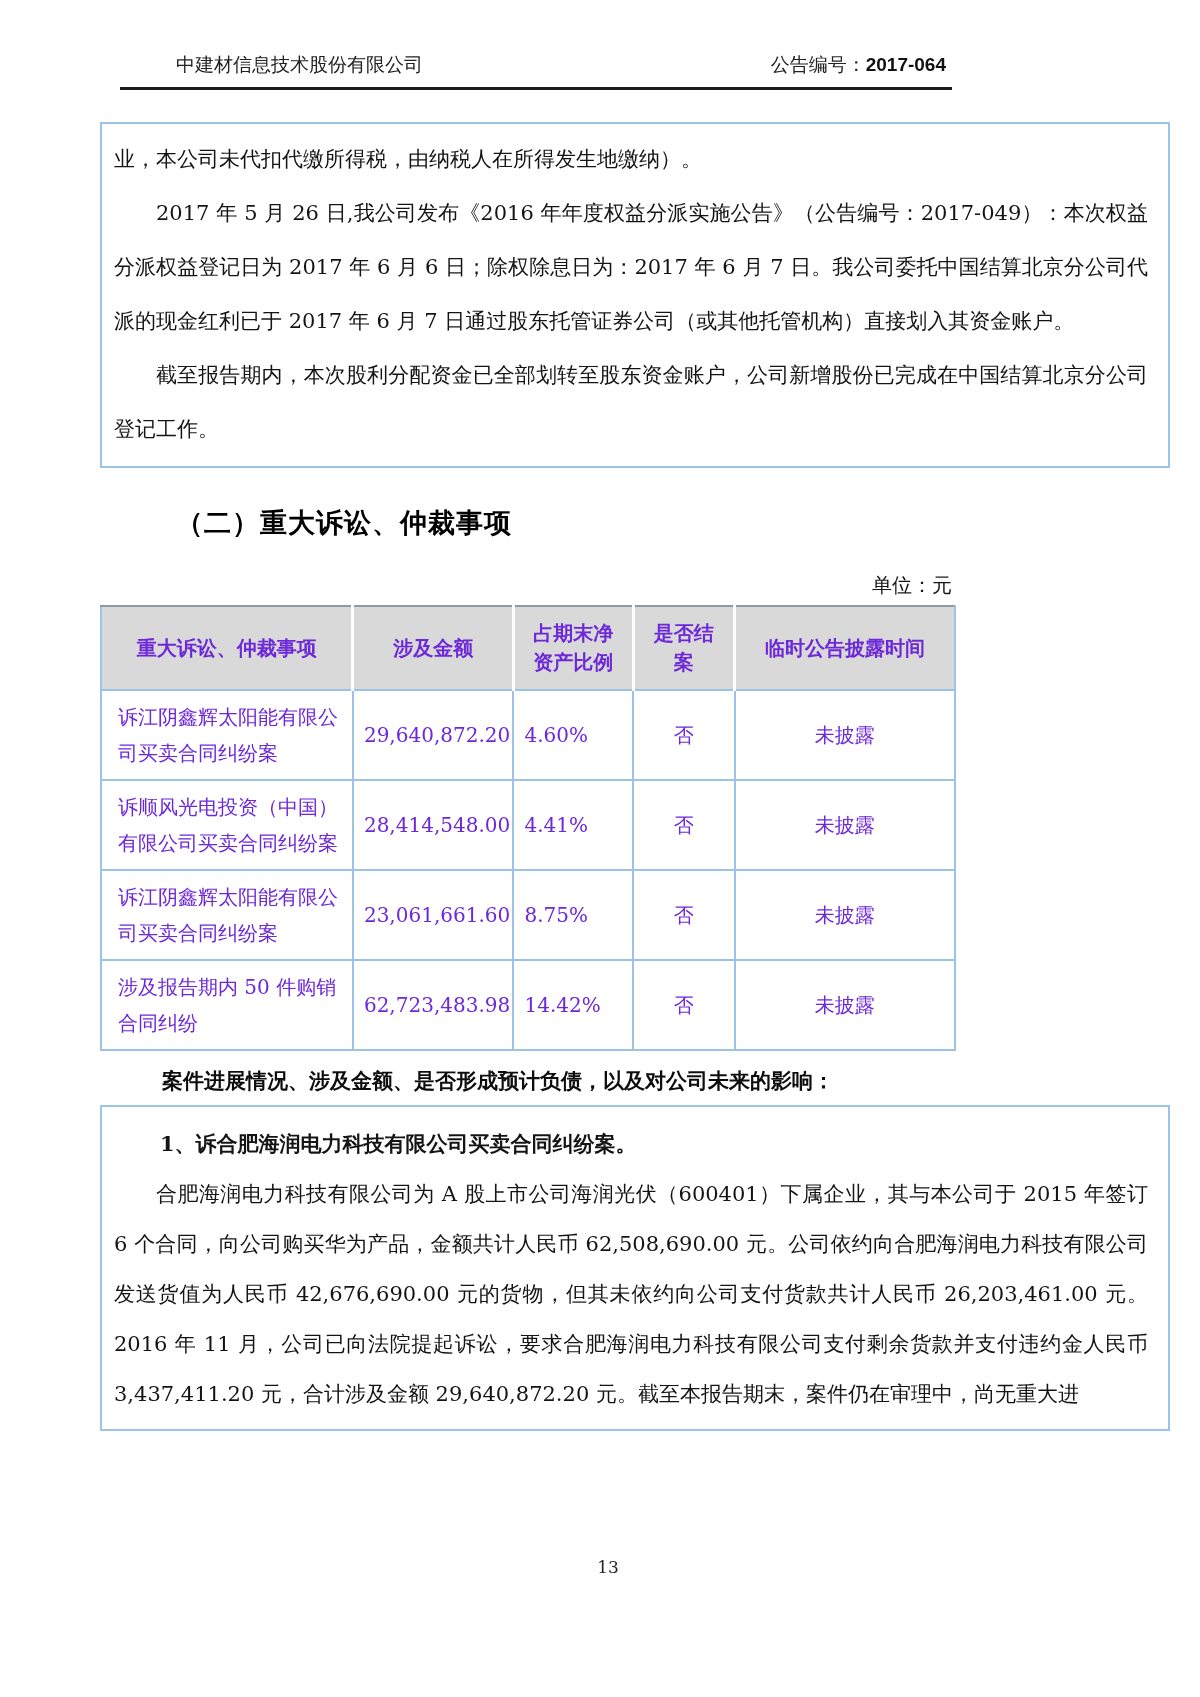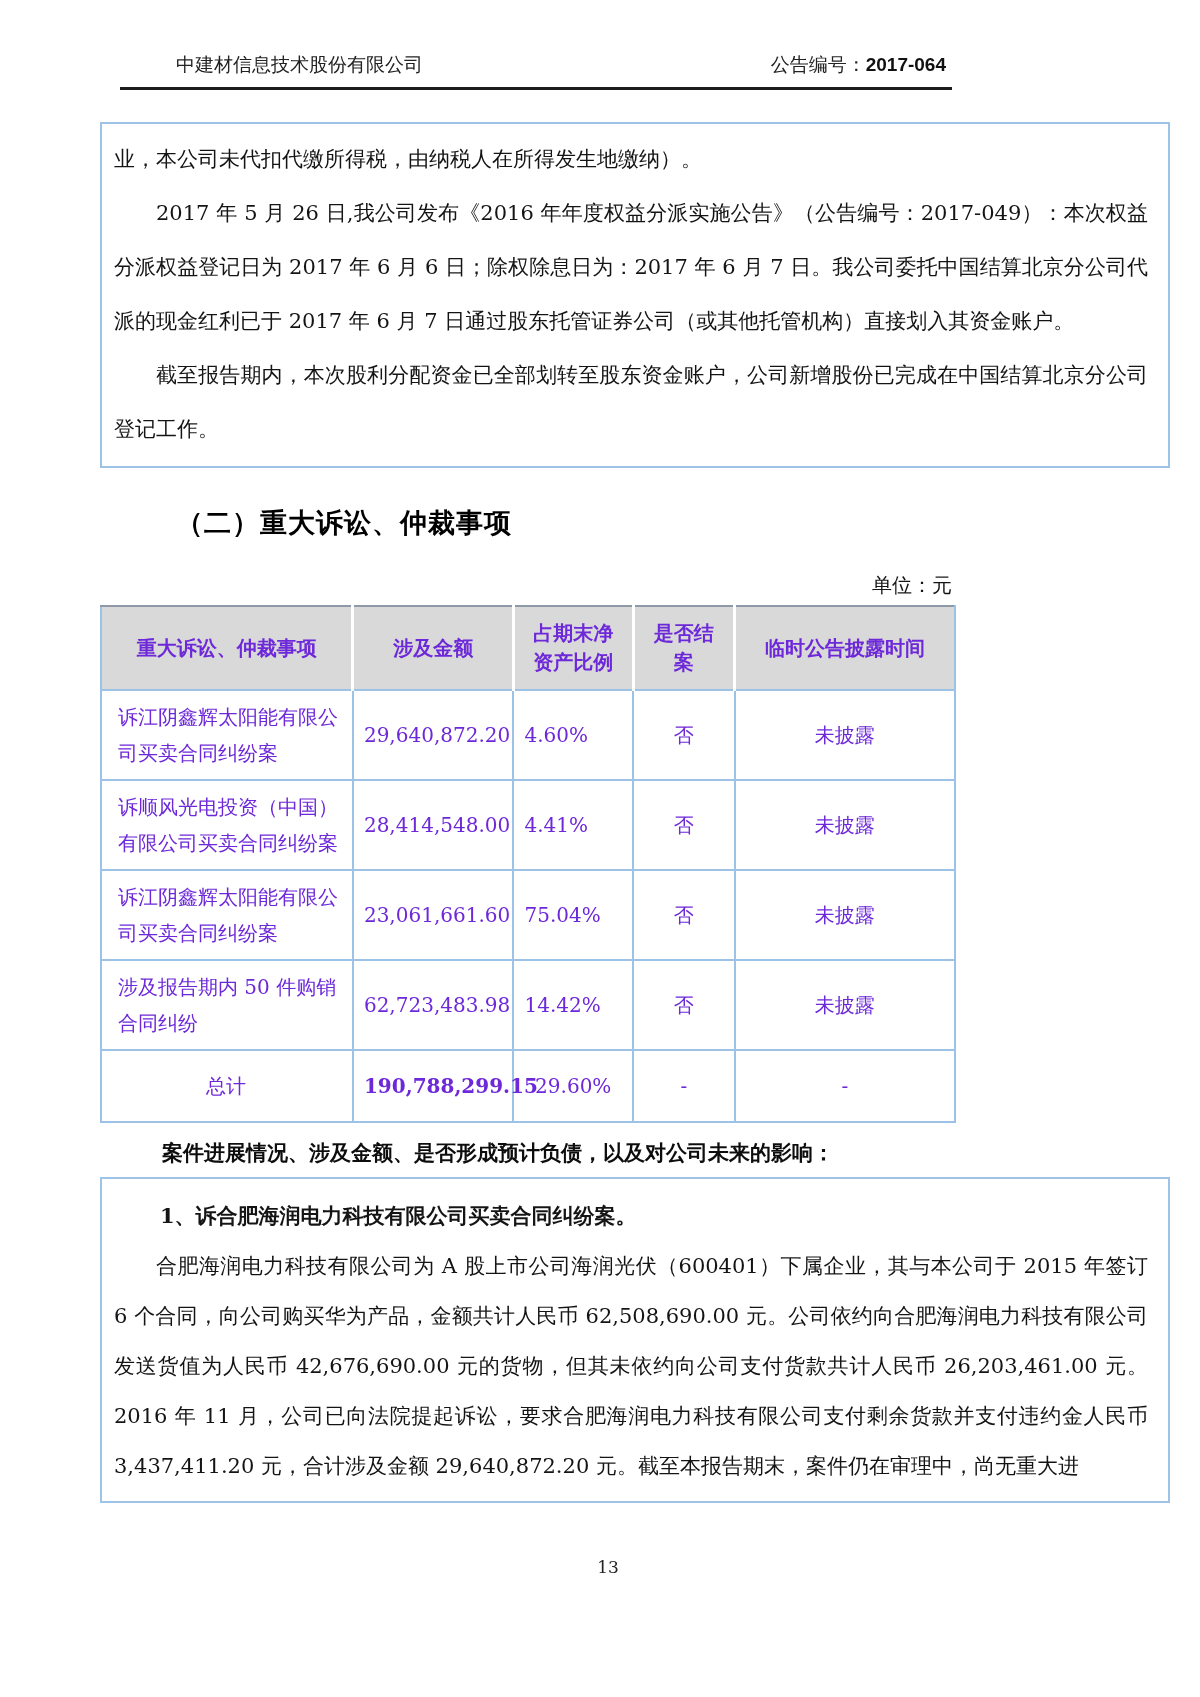--- a/index.html
+++ b/index.html
@@ -170,37 +170,30 @@
     <tr>
       <td class="case-cell">诉顺风光电投资（中国）有限公司买卖合同纠纷案</td>
       <td class="amount-cell">28,414,548.00</td>
       <td class="ratio-cell">4.41%</td>
       <td class="center-cell">否</td>
       <td class="center-cell">未披露</td>
     </tr>
     <tr>
       <td class="case-cell">诉江阴鑫辉太阳能有限公司买卖合同纠纷案</td>
       <td class="amount-cell">23,061,661.60</td>
-      <td class="ratio-cell">75.04%</td>
+      <td class="ratio-cell">8.75%</td>
       <td class="center-cell">否</td>
       <td class="center-cell">未披露</td>
     </tr>
     <tr>
       <td class="case-cell">涉及报告期内 50 件购销合同纠纷</td>
       <td class="amount-cell">62,723,483.98</td>
       <td class="ratio-cell">14.42%</td>
       <td class="center-cell">否</td>
       <td class="center-cell">未披露</td>
-    </tr>
-    <tr class="total-row">
-      <td class="case-cell">总计</td>
-      <td class="amount-cell">190,788,299.15</td>
-      <td class="ratio-cell">29.60%</td>
-      <td class="center-cell">-</td>
-      <td class="center-cell">-</td>
     </tr>
   </tbody>
 </table>
 
 <div class="progress-note">案件进展情况、涉及金额、是否形成预计负债，以及对公司未来的影响：</div>
 
 <div class="textbox box2">
   <p class="case-title">1、诉合肥海润电力科技有限公司买卖合同纠纷案。</p>
   <p class="indent case-body">合肥海润电力科技有限公司为 A 股上市公司海润光伏（600401）下属企业，其与本公司于 2015 年签订 6 个合同，向公司购买华为产品，金额共计人民币 62,508,690.00 元。公司依约向合肥海润电力科技有限公司发送货值为人民币 42,676,690.00 元的货物，但其未依约向公司支付货款共计人民币 26,203,461.00 元。2016 年 11 月，公司已向法院提起诉讼，要求合肥海润电力科技有限公司支付剩余货款并支付违约金人民币 3,437,411.20 元，合计涉及金额 29,640,872.20 元。截至本报告期末，案件仍在审理中，尚无重大进</p>
 </div>

